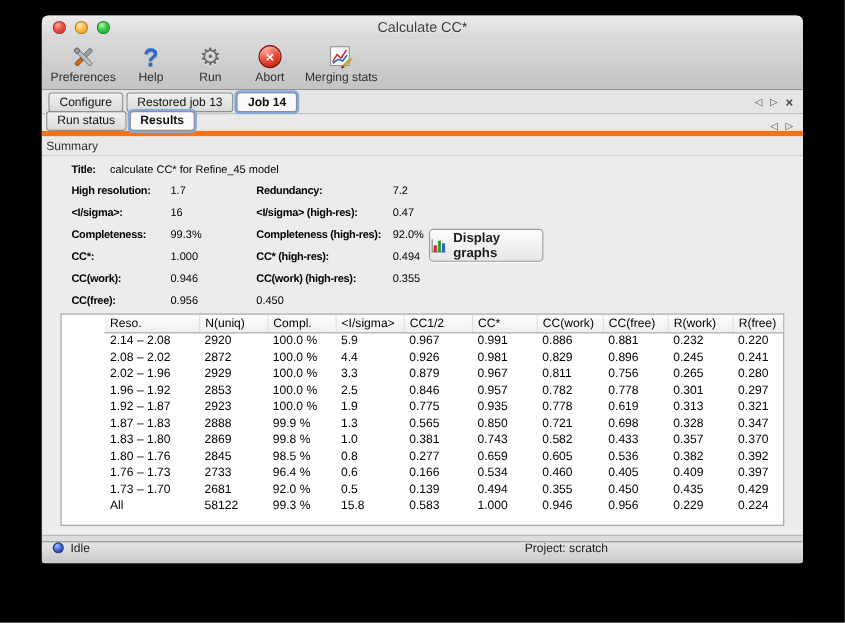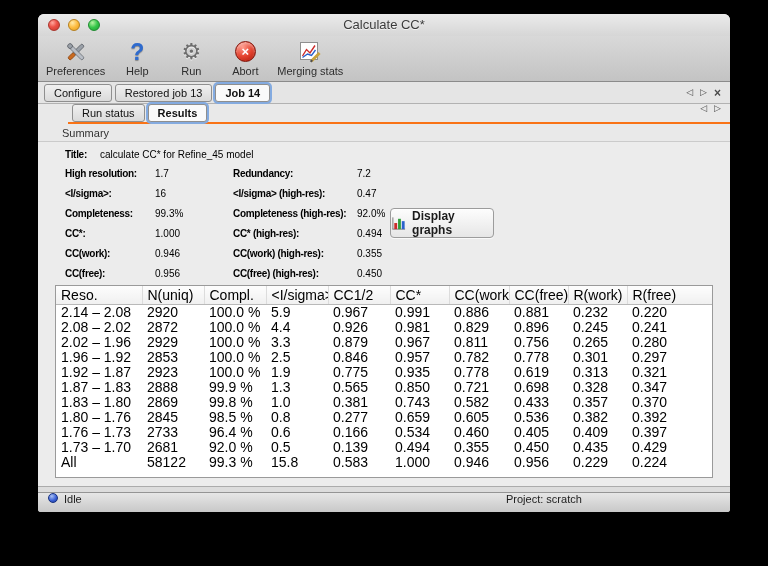--- a/index.html
+++ b/index.html
@@ -48,40 +48,40 @@
     border:1px solid #7e1006; color:#fff; font-size:13px; font-weight:bold;
     display:flex; align-items:center; justify-content:center; line-height:1;
     box-shadow:inset 0 2px 3px rgba(255,255,255,.45);
   }
   
   .tabbar {
     height:22px; flex:0 0 22px; display:flex; align-items:center;
     padding-left:6px; gap:3px; border-bottom:1px solid #b2b2b2; background:#e5e5e5;
   }
   .subtabbar {
-    height:20px; flex:0 0 20px; display:flex; align-items:flex-start;
-    padding-left:4px; gap:3px; border-bottom:2px solid #f97316; background:#e9e9e9;margin-left:30px;
+    height:20px; flex:0 0 20px; display:flex; align-items:flex-end;
+    padding-left:4px; gap:3px; border-bottom:5px solid #f97316; background:#e9e9e9;
   }
   .tab {
     font-size:11px; color:#111; padding:2px 9px;
     border:1px solid #8f8f8f; border-radius:3px;
     background:linear-gradient(#f0f0f0,#dadada);
     white-space:nowrap; cursor:default;
   }
   .tab.active {
     background:#fafafa; font-weight:bold;
     box-shadow:0 0 0 2px #84abe0;
   }
   .tabnav { margin-left:auto; margin-right:9px; display:flex; gap:7px; align-items:center; }
   .navbtn { font-size:9px; color:#4a4a4a; line-height:1; }
   .navbtn.close { font-size:12px; font-weight:bold; }
   
   .section-strip {
     height:18px; flex:0 0 18px; display:flex; align-items:center;
-    padding-left:24px; font-size:11px; color:#333; border-bottom:1px solid #cbcbcb;
+    padding-left:4px; font-size:11px; color:#333; border-bottom:1px solid #cbcbcb;
     background:#e9e9e9;
   }
   .content { position:relative; flex:1 1 auto; background:#ececec; }
   .summary { position:absolute; left:27px; top:2px; font-size:10px; color:#000; }
   .summary-title-row { display:flex; height:20px; align-items:center; }
   .summary-title-row .s-lbl { width:35px; }
   .s-lbl { font-weight:bold; letter-spacing:-0.3px; white-space:nowrap; }
   .s-val { white-space:nowrap; }
   .summary-grid { display:grid; grid-template-columns:90px 78px 124px auto; }
   .summary-grid > div { height:20px; line-height:20px; }
@@ -91,21 +91,21 @@
     background:linear-gradient(#fdfdfd,#e6e6e6);
     box-shadow:0 1px 0 rgba(255,255,255,.7), inset 0 1px 0 #fff;
     display:flex; align-items:center; justify-content:center; gap:6px;
     font-size:12px; font-weight:bold; color:#1c1c1c; cursor:default;
   }
   
   .table-wrap {
     position:absolute; left:17px; top:143px; width:658px; height:193px;
     background:#fff; border:1px solid #9a9a9a; overflow:hidden;
   }
-  table { border-collapse:collapse; table-layout:fixed; width:100%; font-size:14px; color:#000; }
+  table { border-collapse:collapse; table-layout:fixed; width:100%; font-size:11px; color:#000;margin-left:39px; }
   th {
     font-weight:normal; text-align:left; padding:1px 5px; height:16px;
     background:linear-gradient(#fdfdfd,#f0f0f0);
     border-bottom:1px solid #b9b9b9; border-right:1px solid #dcdcdc;
     white-space:nowrap; overflow:hidden;
   }
   th:last-child { border-right:none; }
   td { padding:0 5px; height:15px; line-height:15px; white-space:nowrap; overflow:hidden; }
   
   .gutter { height:6px; flex:0 0 6px; background:#dcdcdc; border-top:1px solid #ababab; }
@@ -113,21 +113,21 @@
     height:20px; flex:0 0 20px; position:relative;
     background:linear-gradient(#e6e6e6,#c8c8c8);
     border-top:1px solid #949494;
     display:flex; align-items:flex-start; font-size:11px; color:#1c1c1c;
   }
   .status-dot {
     width:10px; height:10px; border-radius:50%; margin:0 6px 0 10px;
     background:radial-gradient(circle at 35% 28%, #a9c0f2, #3c62d6 55%, #1b3a9e);
     border:1px solid #16307f;
   }
-  .project-label { position:absolute; left:468px; }
+  .project-label { position:absolute; left:439px; }
 </style>
 </head>
 <body>
 
 <div class="window">
 
   <div class="titlebar">
     <div class="traffic">
       <span class="tl red"></span>
       <span class="tl yellow"></span>
@@ -229,21 +229,20 @@
           <div class="s-lbl">CC*:</div>
           <div class="s-val">1.000</div>
           <div class="s-lbl">CC* (high-res):</div>
           <div class="s-val">0.494</div>
           <div class="s-lbl">CC(work):</div>
           <div class="s-val">0.946</div>
           <div class="s-lbl">CC(work) (high-res):</div>
           <div class="s-val">0.355</div>
           <div class="s-lbl">CC(free):</div>
           <div class="s-val">0.956</div>
-          <div class="s-lbl">CC(free) (high-res):</div>
           <div class="s-val">0.450</div>
         </div>
     </div>
 
     <div class="graphs-btn">
       <svg width="16" height="15" viewBox="0 0 16 15">
         <line x1="2" y1="1" x2="2" y2="13.5" stroke="#777" stroke-width="1"></line>
         <line x1="1.5" y1="13.5" x2="15" y2="13.5" stroke="#777" stroke-width="1"></line>
         <rect x="3.5" y="7" width="3" height="6.5" fill="#cc2b2b"></rect>
         <rect x="7.5" y="2.5" width="3" height="11" fill="#2f9e3a"></rect>

